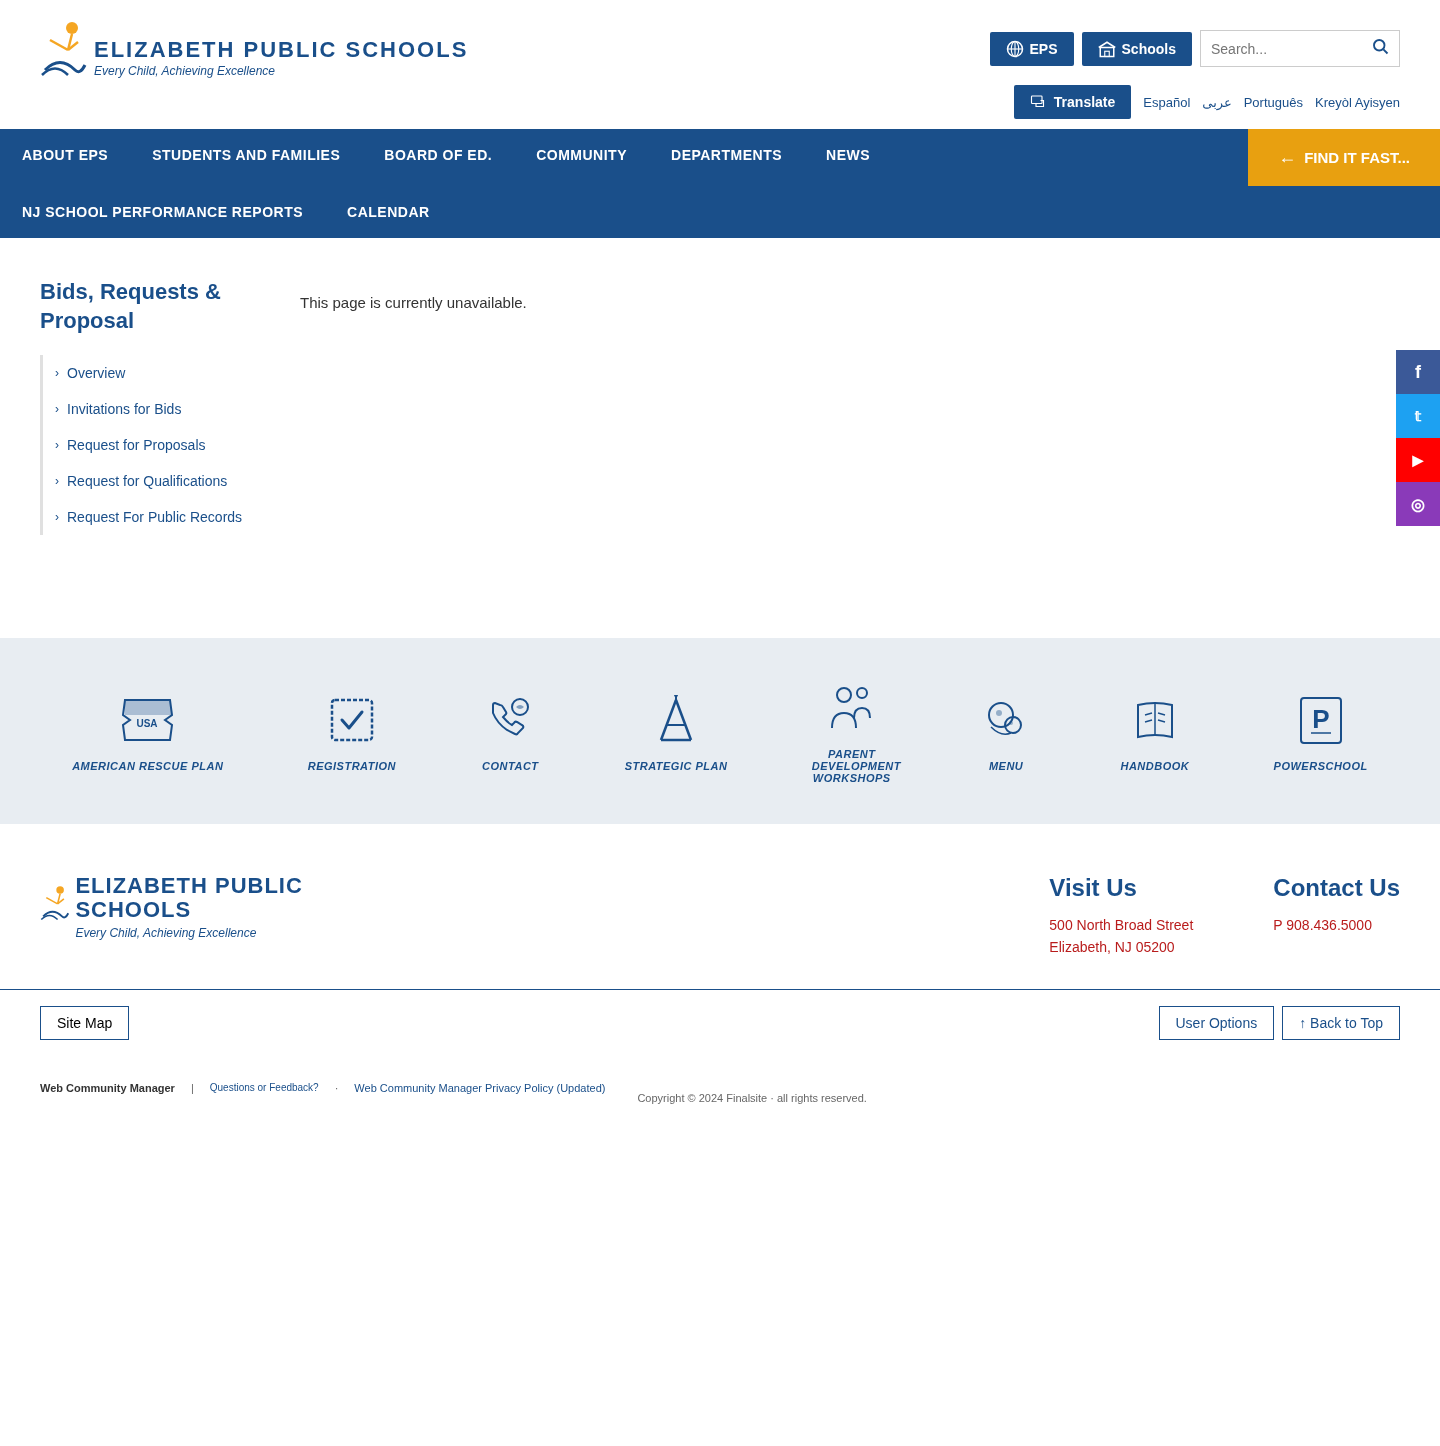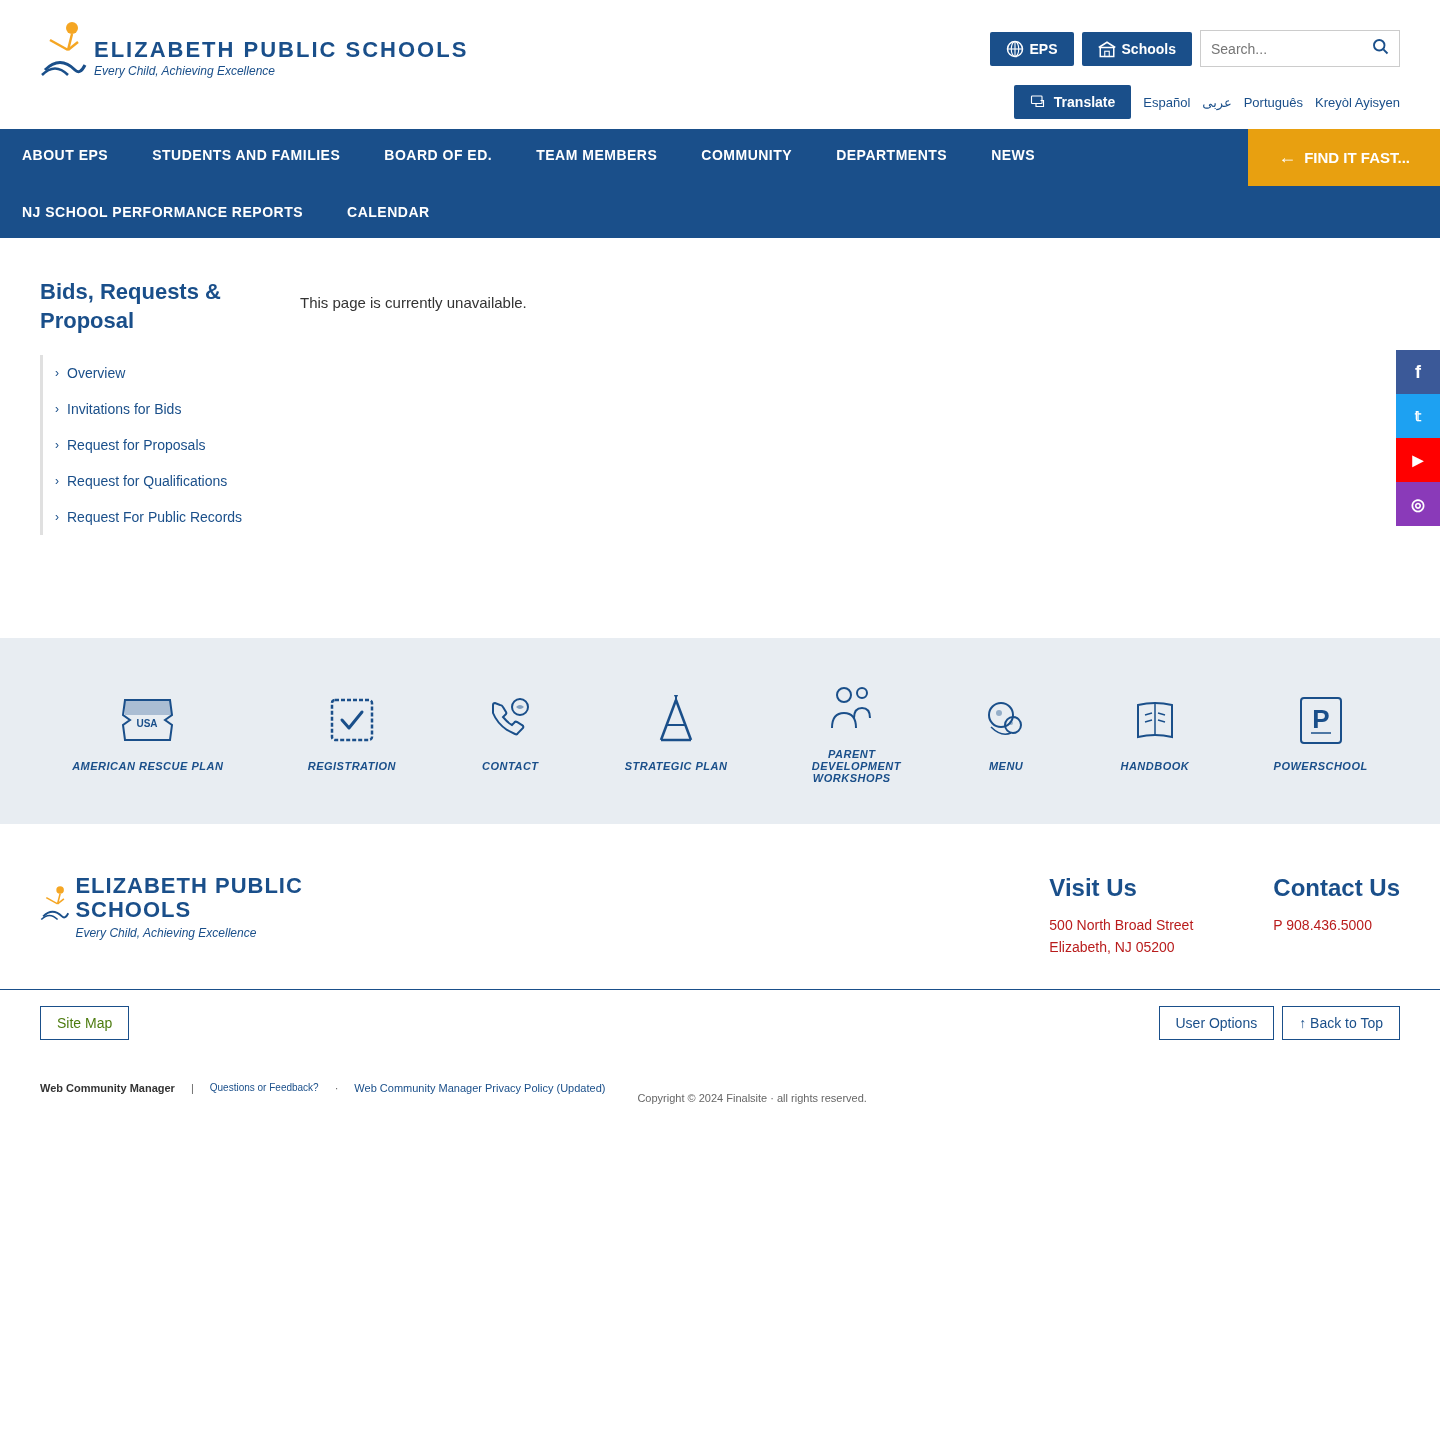--- a/index.html
+++ b/index.html
@@ -41,21 +41,21 @@
     .footer-main { background: #fff; padding: 50px 40px 30px; display: flex; align-items: flex-start; gap: 60px; }
     .footer-logo { width: 280px; flex-shrink: 0; }
     .footer-logo-text { color: #1a4f8a; font-size: 22px; font-weight: bold; letter-spacing: 1px; line-height: 1.1; }
     .footer-logo-subtitle { color: #1a4f8a; font-size: 12px; font-style: italic; margin-top: 4px; padding-left: 44px; }
     .footer-info { display: flex; gap: 80px; margin-left: auto; }
     .footer-section h3 { color: #1a4f8a; font-size: 24px; font-weight: bold; margin-bottom: 12px; }
     .footer-section p { color: #b91c1c; font-size: 14px; line-height: 1.6; }
 
     
     .footer-bottom { border-top: 1px solid #1a4f8a; padding: 16px 40px; display: flex; align-items: center; }
-    .site-map-btn { border: 1px solid #1a4f8a; color: #4d7c0f; padding: 8px 16px; font-size: 14px; cursor: pointer; background: #fff; }
+    .site-map-btn { border: 1px solid #1a4f8a; color: #000000; padding: 8px 16px; font-size: 14px; cursor: pointer; background: #fff; }
     .footer-bottom-right { margin-left: auto; display: flex; gap: 8px; }
     .user-options-btn { border: 1px solid #1a4f8a; color: #1a4f8a; padding: 8px 16px; font-size: 14px; cursor: pointer; background: #fff; }
     .back-to-top-btn { border: 1px solid #1a4f8a; color: #1a4f8a; padding: 8px 16px; font-size: 14px; cursor: pointer; background: #fff; display: flex; align-items: center; gap: 6px; }
 
     
     .footer-copyright { padding: 16px 40px; display: flex; align-items: center; gap: 16px; }
     .footer-copyright .wcm { font-size: 11px; font-weight: bold; color: #333; }
   </style>
 </head>
 <body>
@@ -129,21 +129,20 @@
       <a class="lang-link">Português</a>
       <a class="lang-link">Kreyòl Ayisyen</a>
     </div>
   </div>
 </header>
 
 <nav style="background:#1a4f8a; display:flex; flex-wrap:wrap; position:relative;">
   <div class="nav-item">ABOUT EPS</div>
   <div class="nav-item">STUDENTS AND FAMILIES</div>
   <div class="nav-item">BOARD OF ED.</div>
-  <div class="nav-item">TEAM MEMBERS</div>
   <div class="nav-item">COMMUNITY</div>
   <div class="nav-item">DEPARTMENTS</div>
   <div class="nav-item">NEWS</div>
   <div class="find-it-fast" style="margin-left:auto;">
     <span style="font-size:18px;">←</span>
     <span>FIND IT FAST...</span>
   </div>
 
   <div style="width:100%; display:flex; background:#1a4f8a;">
     <div class="nav-item">NJ SCHOOL PERFORMANCE REPORTS</div>

